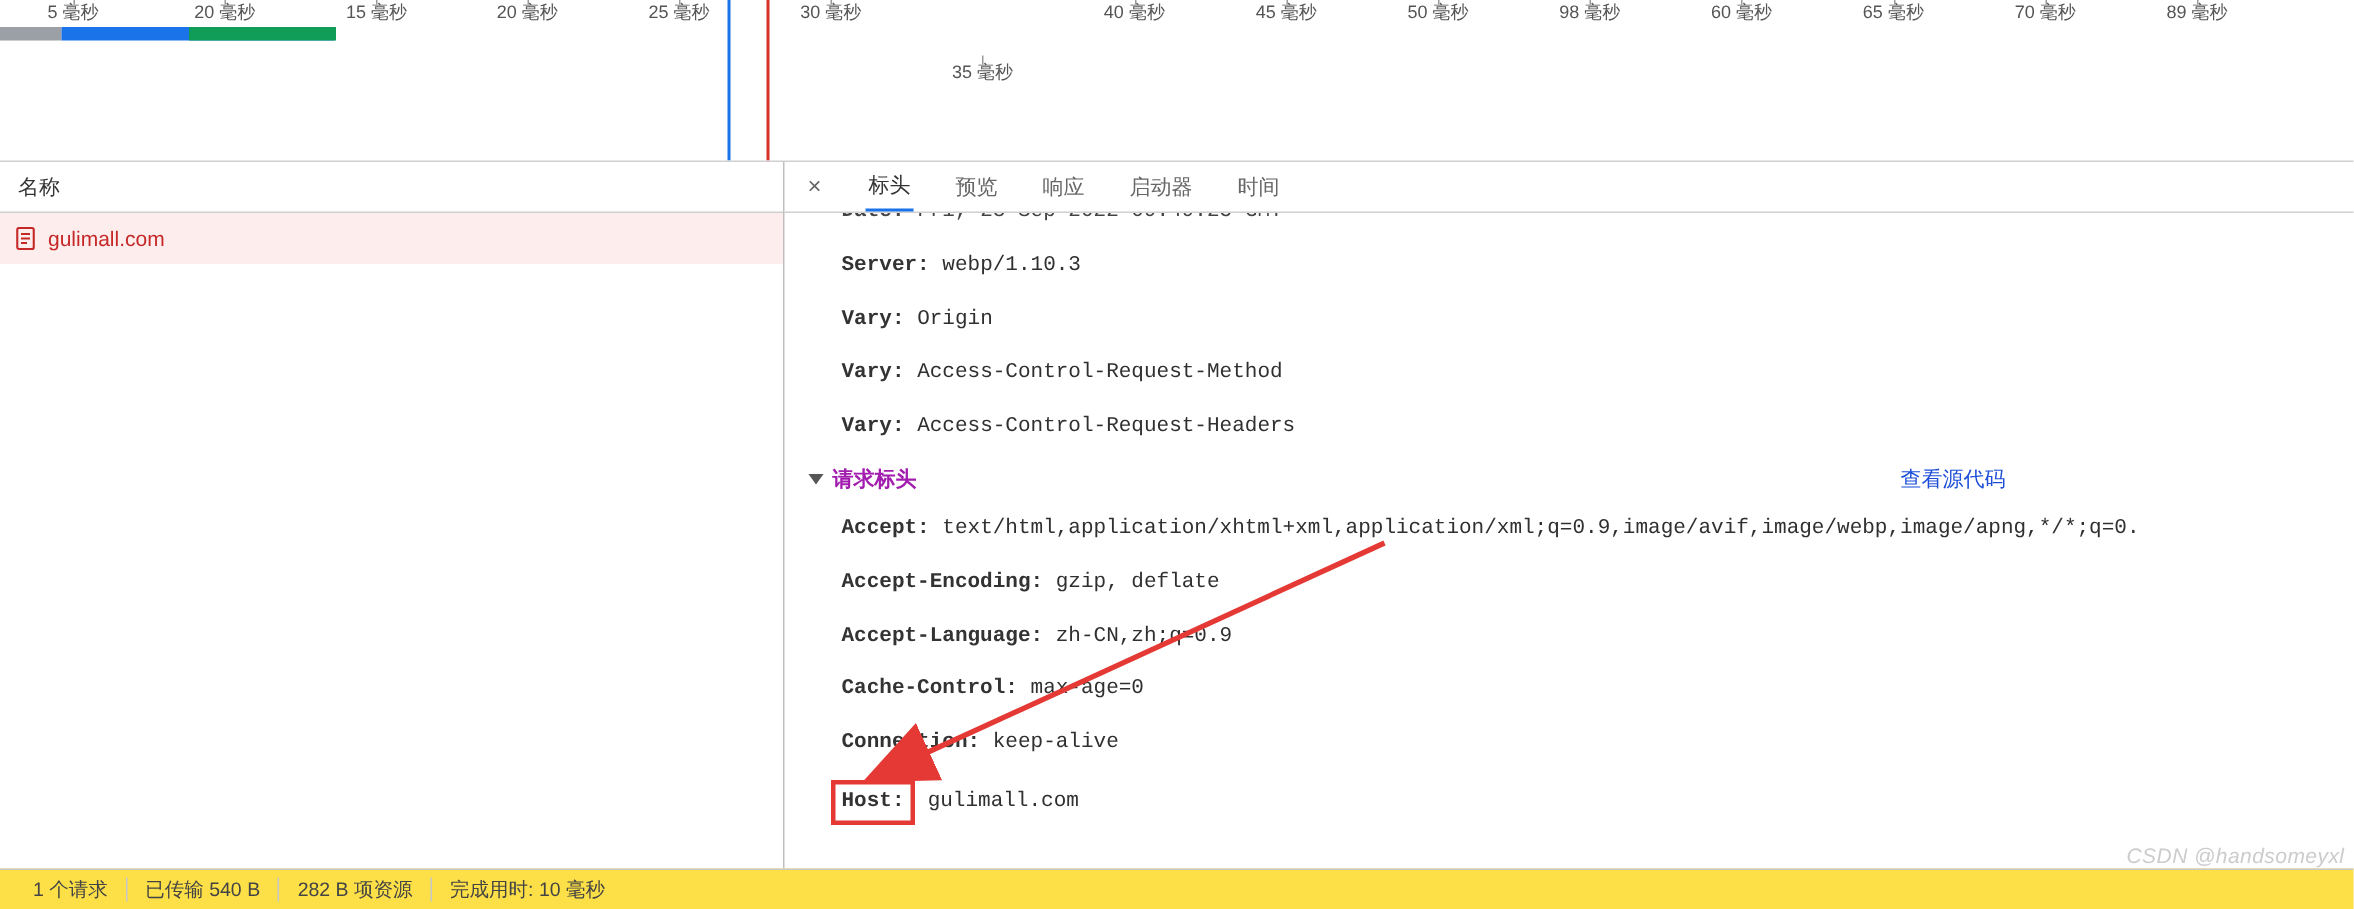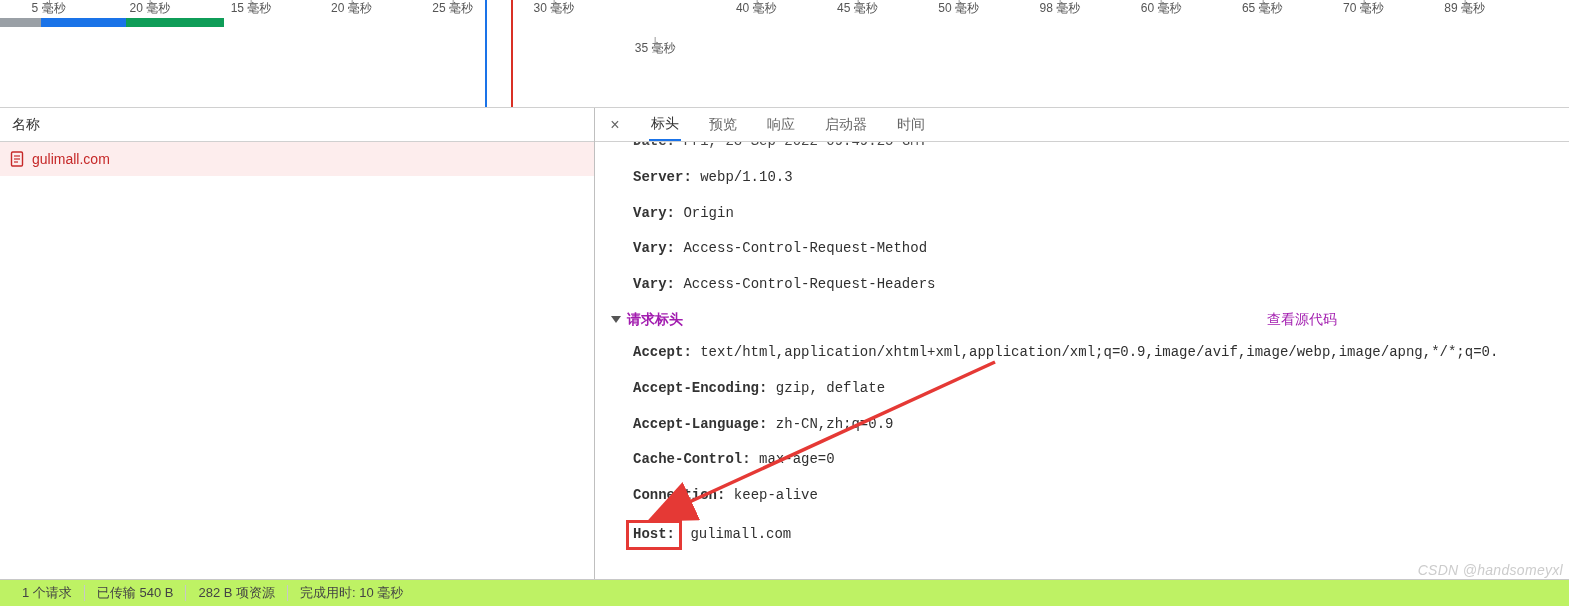--- a/index.html
+++ b/index.html
@@ -10,41 +10,41 @@
 .tick::before { content: ""; position: absolute; left: 50%; top: -3px; width: 1px; height: 6px; background: #999; }
 .timeline-bars { position: relative; height: 10px; margin-top: -2px; }
 .bar-seg { position: absolute; top: 0; height: 9px; }
 .bar-gray { background: #9aa0a6; }
 .bar-blue { background: #1a73e8; }
 .bar-green { background: #0f9d58; }
 .timeline-markers { position: absolute; top: 0; left: 0; width: 100%; height: 100%; pointer-events: none; }
 .marker-blue { position: absolute; top: 0; width: 2px; height: 100%; background: #1a73e8; }
 .marker-red { position: absolute; top: 0; width: 2px; height: 100%; background: #d93025; }
 .main { position: absolute; top: 108px; left: 0; right: 0; bottom: 27px; display: flex; }
-.left-pane { width: 595px; border-right: 1.5px solid #bfbfbf; display: flex; flex-direction: column; background: #fff; }
+.left-pane { width: 523px; border-right: 1.5px solid #bfbfbf; display: flex; flex-direction: column; background: #fff; }
 .name-hdr { height: 34px; border-bottom: 1px solid #d0d0d0; display: flex; align-items: center; padding: 0 12px; font-size: 14px; color: #333; }
 .name-row { height: 34px; display: flex; align-items: center; gap: 8px; padding: 0 10px; background: #fdeded; color: #c62828; font-size: 14px; }
 .file-icon { width: 14px; height: 16px; display: inline-block; }
 .file-icon svg { display: block; }
 .right-pane { flex: 1; display: flex; flex-direction: column; min-width: 0; }
 .detail-tabs { height: 34px; border-bottom: 1px solid #d0d0d0; display: flex; align-items: center; gap: 26px; padding: 0 12px; font-size: 14px; color: #666; }
 .close-btn { width: 16px; height: 16px; cursor: pointer; color: #666; display: flex; align-items: center; justify-content: center; font-size: 16px; line-height: 1; }
 .dtab { cursor: pointer; padding: 7px 2px 6px; }
 .dtab.active { color: #333; border-bottom: 2px solid #1a73e8; }
 .detail-body { flex: 1; overflow: hidden; position: relative; padding: 0 0 6px 0; }
 .hdr-line { padding: 6px 0 6px 38px; font-family: Menlo, Consolas, "Courier New", monospace; font-size: 14px; line-height: 1.7; color: #303030; white-space: nowrap; }
 .hdr-line .k { font-weight: 700; color: #333; }
 .hdr-line .v { color: #303030; }
 .host-box { display: inline-block; border: 3px solid #e53935; padding: 0 4px; margin-left: -7px; text-align: right; }
 .section-row { display: flex; align-items: center; padding: 8px 22px 6px 16px; font-size: 14px; }
 .disclosure { width: 0; height: 0; border-left: 5px solid transparent; border-right: 5px solid transparent; border-top: 7px solid #555; margin-right: 6px; }
 .section-title { font-weight: 700; color: #a21caf; }
-.view-src { margin-left: auto; padding-right: 210px; color: #a21caf; cursor: pointer; }
+.view-src { margin-left: auto; padding-right: 210px; color: #1d4ed8; cursor: pointer; }
 .arrow-annot { position: absolute; pointer-events: none; }
-.status-bar { position: absolute; left: 0; right: 0; bottom: 0; height: 27px; border-top: 1.5px solid #c8c8c8; display: flex; align-items: center; font-size: 13px; color: #444; padding: 0 10px; background: #bef264; }
+.status-bar { position: absolute; left: 0; right: 0; bottom: 0; height: 27px; border-top: 1.5px solid #c8c8c8; display: flex; align-items: center; font-size: 13px; color: #444; padding: 0 10px; background: #fde047; }
 .status-seg { padding: 0 12px; }
 .status-sep { width: 1px; height: 16px; background: #c8c8c8; }
 .watermark { position: absolute; right: 6px; bottom: 28px; color: #ccc; font-size: 14px; font-style: italic; letter-spacing: .3px; pointer-events: none; }
 </style>
 </head>
 <body>
 
 <div class="timeline">
   <div class="timeline-scale" id="tl-scale">
       <span class="tick" style="left: 3.1%;">5 毫秒</span>

